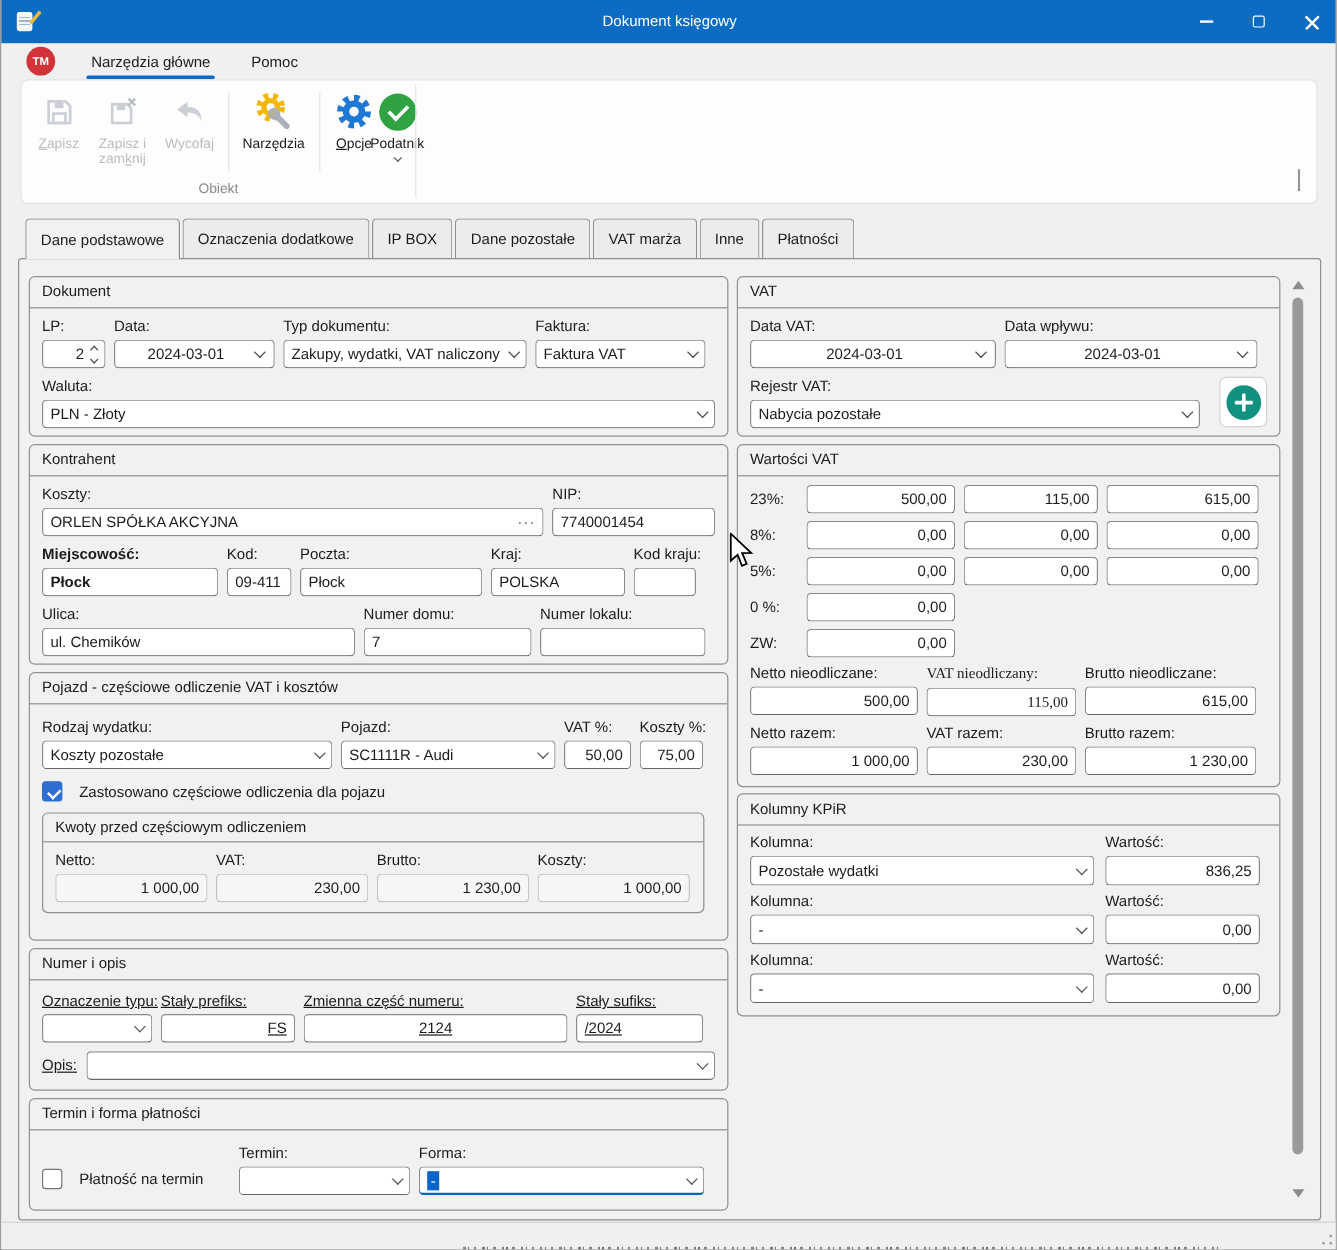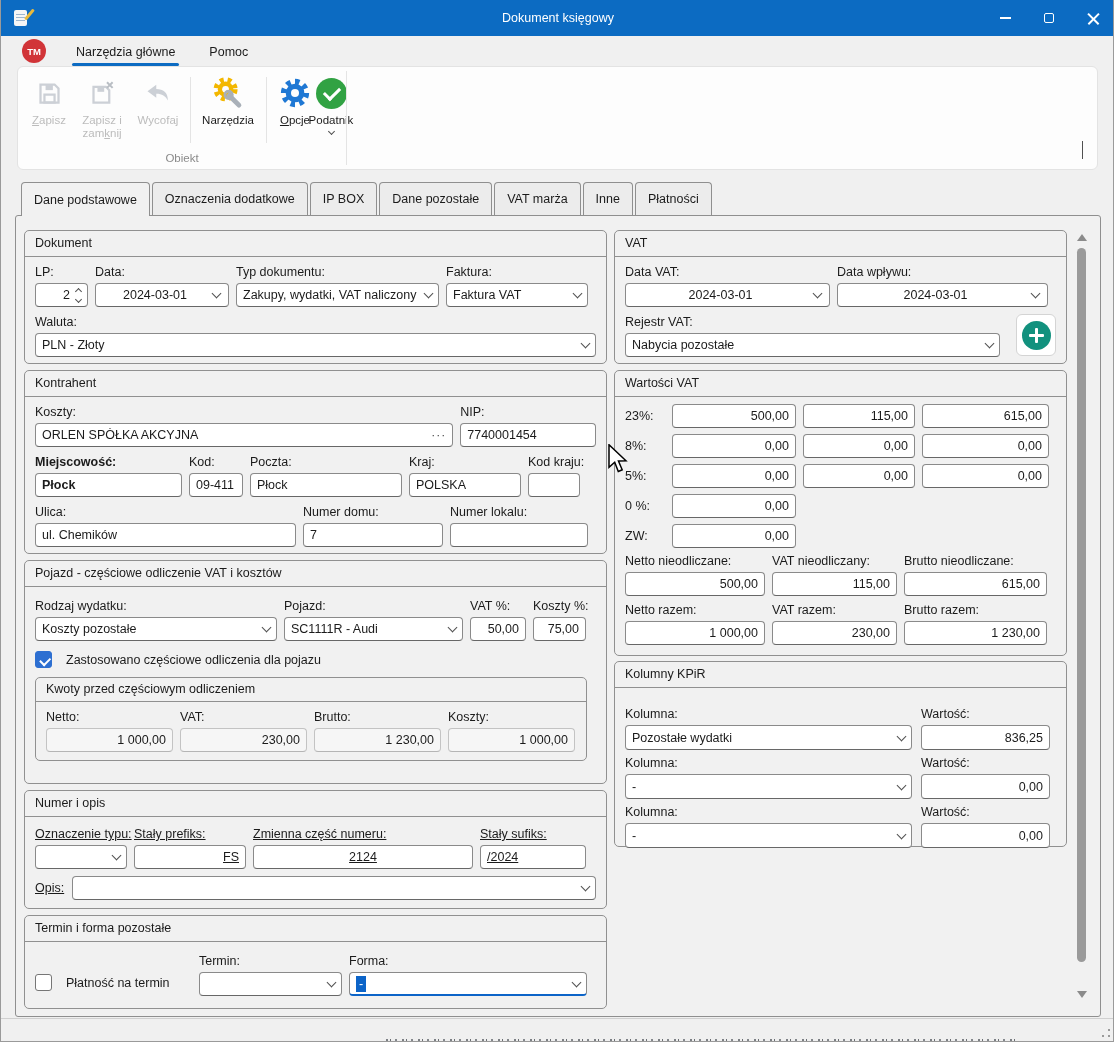--- a/index.html
+++ b/index.html
@@ -479,21 +479,21 @@
         <span class="lbl" style="margin:0; width:30px;">Opis:</span>
         <div class="fld" style="flex:1;">
           <span class="val grow"></span>
           <span class="chev"></span>
         </div>
       </div>
     </div>
   </div>
 
   <div class="grp" style="left:8px; top:699px; width:583px; height:94px;">
-    <div class="grp-title">Termin i forma pozostałe</div>
+    <div class="grp-title">Termin i forma płatności</div>
     <div class="grp-body" style="padding-top:12px;">
       <div class="row" style="align-items:flex-end;">
         <div class="row" style="align-items:center; width:157px; margin-bottom:5px;">
           <span class="cb"></span>
           <span class="cb-label">Płatność na termin</span>
         </div>
         <div class="col" style="width:143px;">
           <span class="lbl">Termin:</span>
           <div class="fld">
             <span class="val grow"></span>
@@ -595,21 +595,21 @@
           </div>
       </div>
 
       <div class="row" style="margin-top:6px;">
         <div class="col" style="width:140px;">
           <span class="lbl">Netto nieodliczane:</span>
           <div class="fld num">
               <span class="val">500,00</span>
             </div>
         </div>
-        <div class="col" style="width:125px;">
+        <div class="col" style="width:125px;font-family:Liberation Serif, serif;">
           <span class="lbl">VAT nieodliczany:</span>
           <div class="fld num">
               <span class="val">115,00</span>
             </div>
         </div>
         <div class="col" style="width:143px;">
           <span class="lbl">Brutto nieodliczane:</span>
           <div class="fld num">
               <span class="val">615,00</span>
             </div>
@@ -633,21 +633,21 @@
           <div class="fld num">
               <span class="val">1 230,00</span>
             </div>
         </div>
       </div>
     </div>
   </div>
 
   <div class="grp" style="left:598px; top:445px; width:453px; height:186px;">
     <div class="grp-title">Kolumny KPiR</div>
-    <div class="grp-body" style="padding-top:7px;margin-top:12px;">
+    <div class="grp-body" style="padding-top:7px;">
       <div class="row" style="margin-bottom:6px;">
         <div class="col" style="width:287px;">
           <span class="lbl">Kolumna:</span>
           <div class="fld" style="height:25px;">
             <span class="val grow">Pozostałe wydatki</span>
             <span class="chev"></span>
           </div>
         </div>
         <div class="col" style="width:129px; margin-left:2px;">
           <span class="lbl">Wartość:</span>

